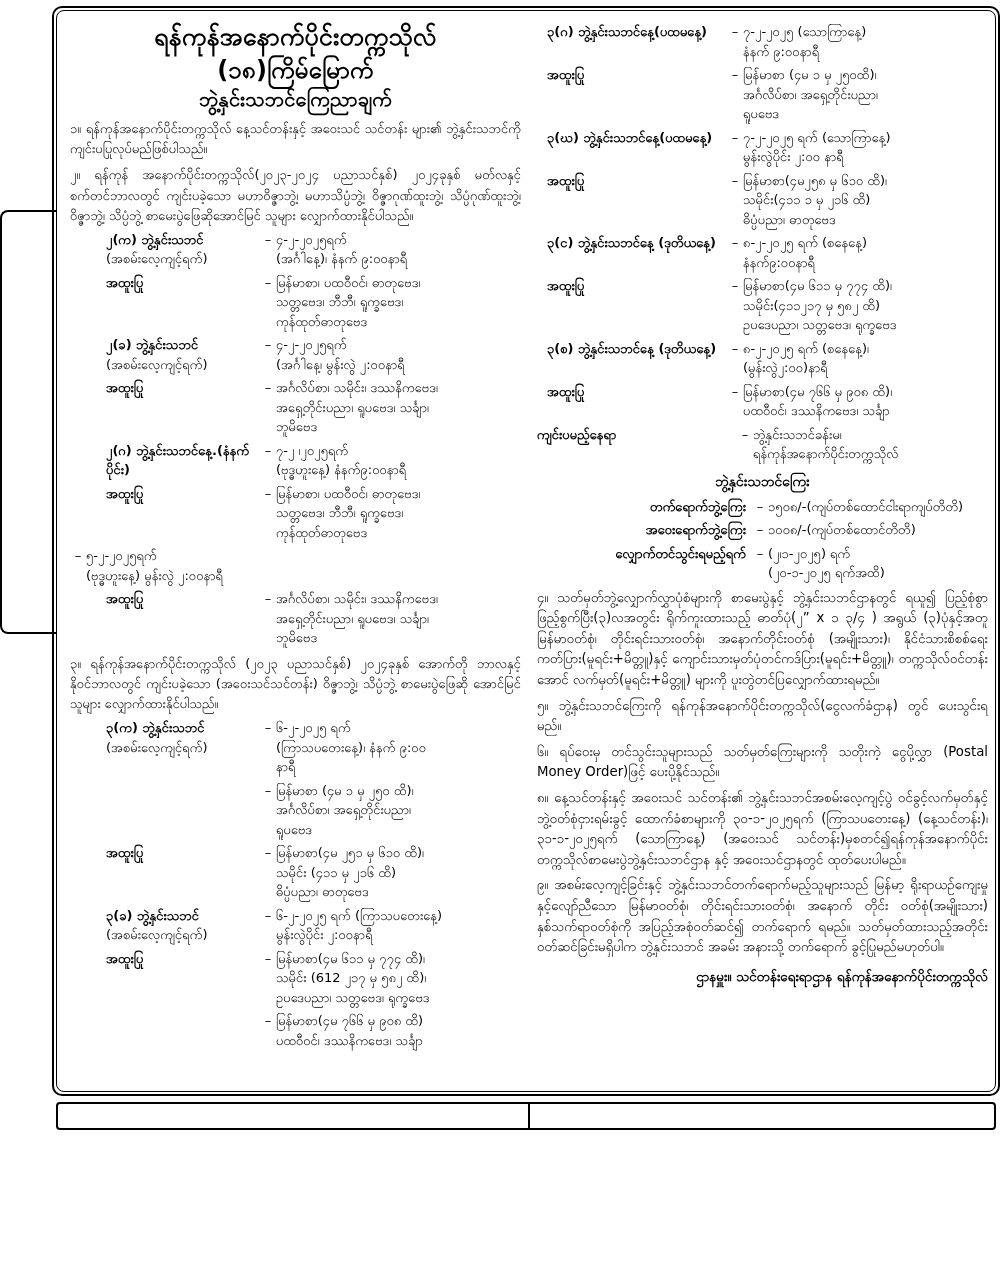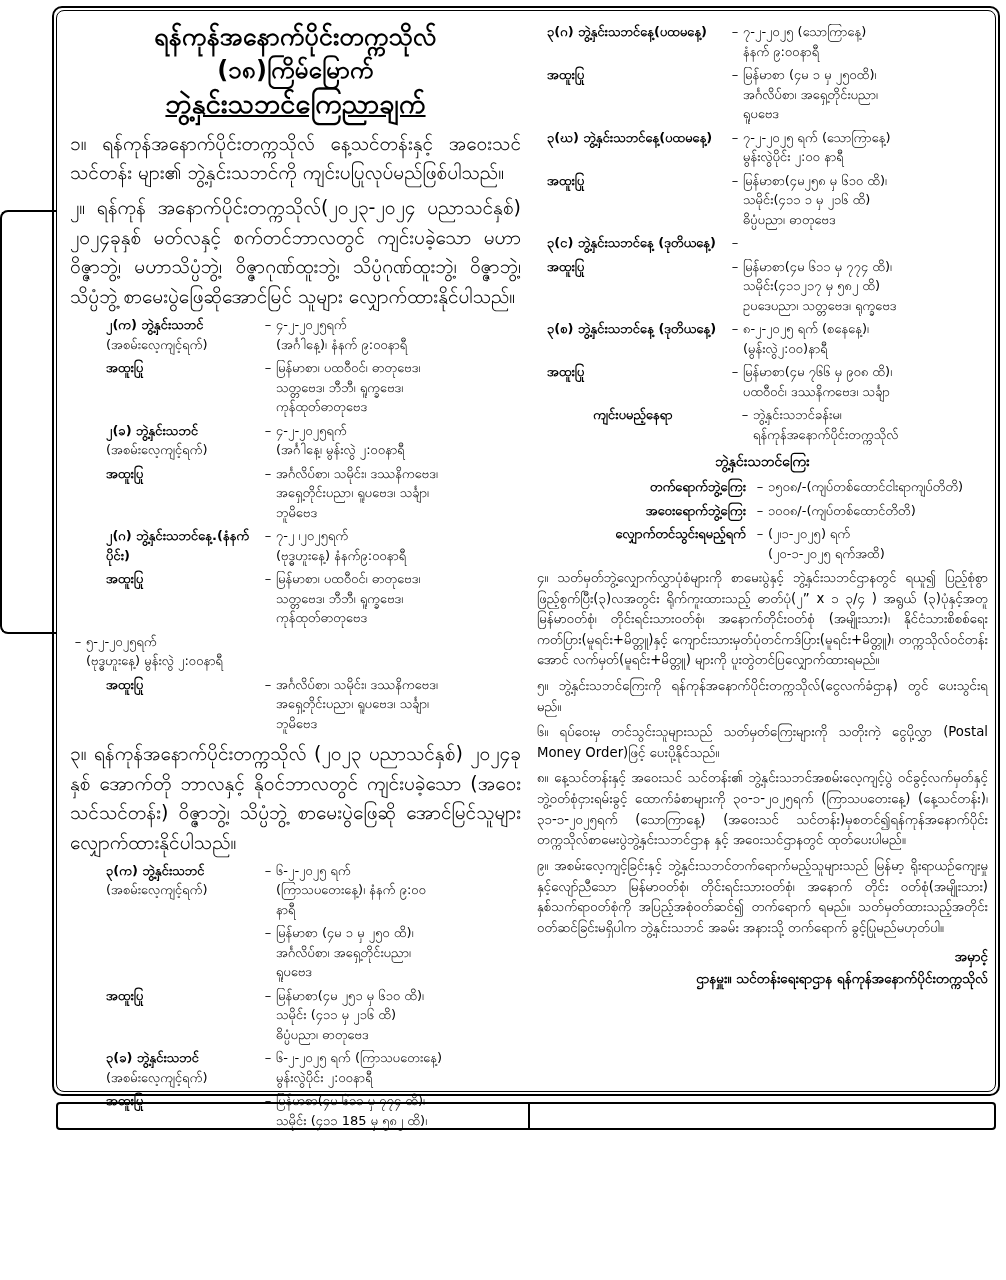--- a/index.html
+++ b/index.html
@@ -56,24 +56,24 @@
     text-align:center;
     margin:4px 0 2px 0;
   }
   .title .t-line{
     font-weight:bold;
     font-size:25px;
     line-height:1.35;
     letter-spacing:.2px;
   }
   .title .t-line2{ font-size:24px; }
-  .title .t-line3{ font-size:27px;text-decoration:underline; }
+  .title .t-line3{ font-size:20px; }
 
   p.para{
-    font-size:19px;
+    font-size:13px;
     line-height:1.55;
     margin:6px 0 2px 0;
     text-align:justify;
   }
 
   .itemblock{
     margin:4px 0 2px 0;
     font-size:13px;
     line-height:1.5;
   }
@@ -82,21 +82,21 @@
     align-items:flex-start;
   }
   .lab{
     width:190px;
     flex:0 0 190px;
     padding-left:36px;
     box-sizing:border-box;
     font-weight:bold;
   }
   .lab.sub{ font-weight:normal; }
-  .lab.right-al{ text-align:center; padding-right:8px; padding-left:0; }
+  .lab.right-al{ text-align:left; padding-right:8px; padding-left:0; }
   .dash{
     width:16px;
     flex:0 0 16px;
     text-align:center;
   }
   .val{
     flex:1 1 auto;
   }
   .val .l{ display:block; }
 
@@ -299,21 +299,21 @@
           </div>
         </div>
       </div>
 
       <div class="itemblock">
         <div class="row">
           <div class="lab">အထူးပြု</div>
           <div class="dash">–</div>
           <div class="val">
             <span class="l">မြန်မာစာ(၄မ ၆၁၁ မှ ၇၇၄ ထိ)၊</span>
-            <span class="l">သမိုင်း (၄၁၁ 185 မှ ၅၈၂ ထိ)၊</span>
+            <span class="l">သမိုင်း (612 ၂၁၇ မှ ၅၈၂ ထိ)၊</span>
             <span class="l">ဥပဒေပညာ၊ သတ္တဗေဒ၊ ရုက္ခဗေဒ</span>
           </div>
         </div>
       </div>
 
       <div class="itemblock">
         <div class="row">
           <div class="lab"></div>
           <div class="dash">–</div>
           <div class="val">
@@ -370,20 +370,24 @@
             <span class="l">သမိုင်း(၄၁၁ ၁ မှ ၂၁၆ ထိ)</span>
             <span class="l">ဓိပ္ပံပညာ၊ ဓာတုဗေဒ</span>
           </div>
         </div>
       </div>
 
       <div class="itemblock">
         <div class="row">
           <div class="lab" style="padding-left:10px;">၃(င)  ဘွဲ့နှင်းသဘင်နေ့ (ဒုတိယနေ့)</div>
           <div class="dash">–</div>
+          <div class="val">
+            <span class="l">၈-၂-၂၀၂၅ ရက် (စနေနေ့)</span>
+            <span class="l">နံနက်၉:၀၀နာရီ</span>
+          </div>
         </div>
       </div>
 
       <div class="itemblock">
         <div class="row">
           <div class="lab" style="padding-left:10px;">အထူးပြု</div>
           <div class="dash">–</div>
           <div class="val">
             <span class="l">မြန်မာစာ(၄မ ၆၁၁ မှ ၇၇၄ ထိ)၊</span>
             <span class="l">သမိုင်း(၄၁၁၂၁၇ မှ ၅၈၂ ထိ)</span>
@@ -452,19 +456,18 @@
         </div>
       </div>
 
       <p class="note">၄။  သတ်မှတ်ဘွဲ့လျှောက်လွှာပုံစံများကို စာမေးပွဲနှင့် ဘွဲ့နှင်းသဘင်ဌာနတွင် ရယူ၍ ပြည့်စုံစွာဖြည့်စွက်ပြီး(၃)လအတွင်း ရိုက်ကူးထားသည့် ဓာတ်ပုံ(၂” x ၁ ၃/၄ ) အရွယ် (၃)ပုံနှင့်အတူ မြန်မာဝတ်စုံ၊ တိုင်းရင်းသားဝတ်စုံ၊ အနောက်တိုင်းဝတ်စုံ (အမျိုးသား)၊ နိုင်ငံသားစိစစ်ရေးကတ်ပြား(မူရင်း+မိတ္တူ)နှင့် ကျောင်းသားမှတ်ပုံတင်ကဒ်ပြား(မူရင်း+မိတ္တူ)၊ တက္ကသိုလ်ဝင်တန်းအောင် လက်မှတ်(မူရင်း+မိတ္တူ) များကို ပူးတွဲတင်ပြလျှောက်ထားရမည်။</p>
       <p class="note">၅။  ဘွဲ့နှင်းသဘင်ကြေးကို ရန်ကုန်အနောက်ပိုင်းတက္ကသိုလ်(ငွေလက်ခံဌာန) တွင် ပေးသွင်းရမည်။</p>
       <p class="note">၆။  ရပ်ဝေးမှ တင်သွင်းသူများသည် သတ်မှတ်ကြေးများကို သတိုးကဲ့ ငွေပို့လွှာ (Postal Money Order)ဖြင့် ပေးပို့နိုင်သည်။</p>
       <p class="note">၈။  နေ့သင်တန်းနှင့် အဝေးသင် သင်တန်း၏ ဘွဲ့နှင်းသဘင်အစမ်းလေ့ကျင့်ပွဲ ဝင်ခွင့်လက်မှတ်နှင့် ဘွဲ့ဝတ်စုံငှားရမ်းခွင့် ထောက်ခံစာများကို ၃၀-၁-၂၀၂၅ရက် (ကြာသပတေးနေ့) (နေ့သင်တန်း)၊ ၃၁-၁-၂၀၂၅ရက် (သောကြာနေ့) (အဝေးသင် သင်တန်း)မှစတင်၍ရန်ကုန်အနောက်ပိုင်းတက္ကသိုလ်စာမေးပွဲဘွဲ့နှင်းသဘင်ဌာန နှင့် အဝေးသင်ဌာနတွင် ထုတ်ပေးပါမည်။</p>
       <p class="note">၉။  အစမ်းလေ့ကျင့်ခြင်းနှင့် ဘွဲ့နှင်းသဘင်တက်ရောက်မည့်သူများသည် မြန်မာ့ ရိုးရာယဉ်ကျေးမှုနှင့်လျော်ညီသော မြန်မာဝတ်စုံ၊ တိုင်းရင်းသားဝတ်စုံ၊ အနောက် တိုင်း ဝတ်စုံ(အမျိုးသား) နှစ်သက်ရာဝတ်စုံကို အပြည့်အစုံဝတ်ဆင်၍ တက်ရောက် ရမည်။ သတ်မှတ်ထားသည့်အတိုင်း ဝတ်ဆင်ခြင်းမရှိပါက ဘွဲ့နှင်းသဘင် အခမ်း အနားသို့ တက်ရောက် ခွင့်ပြုမည်မဟုတ်ပါ။</p>
 
       <div class="sign">
-        <div>အမှာင့်</div>
         <div class="l2">ဌာနမှူး။ သင်တန်းရေးရာဌာန ရန်ကုန်အနောက်ပိုင်းတက္ကသိုလ်</div>
       </div>
 
     </div>
   </div>
 </div>
 
 </body></html>

